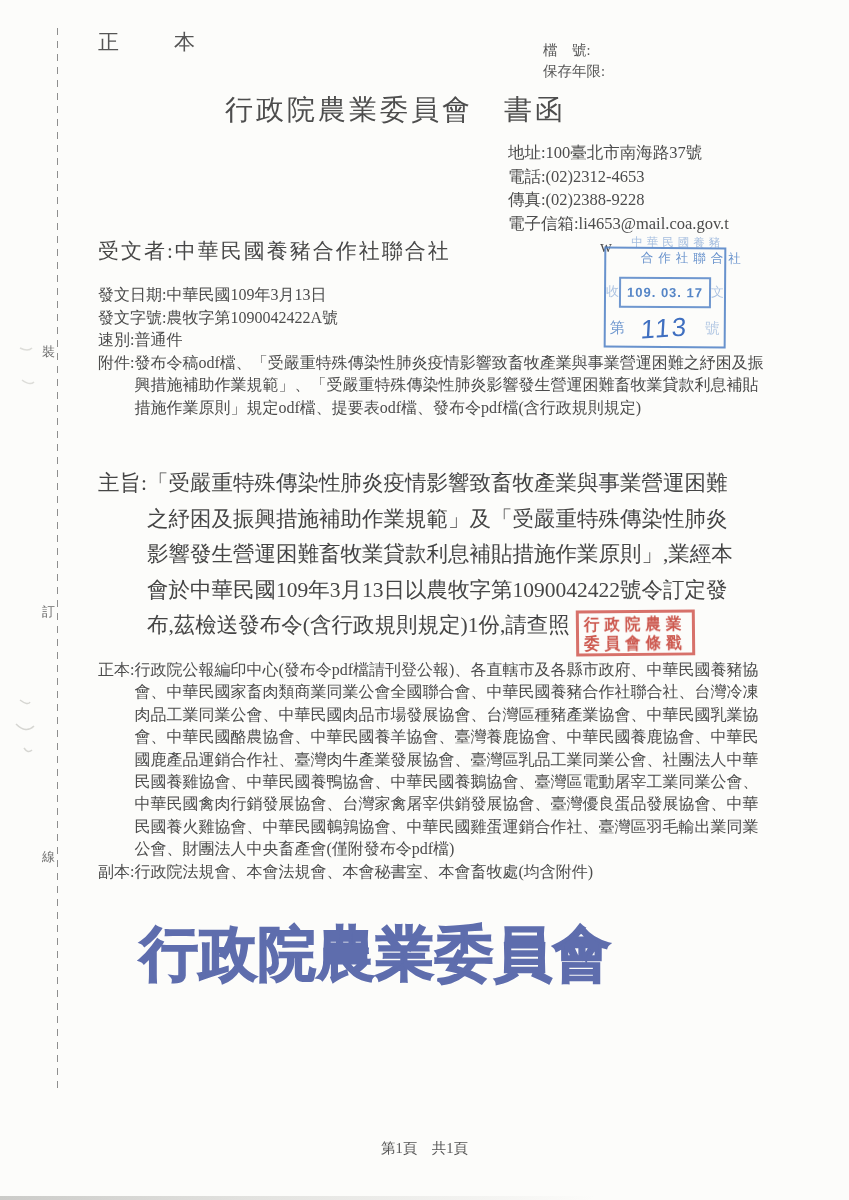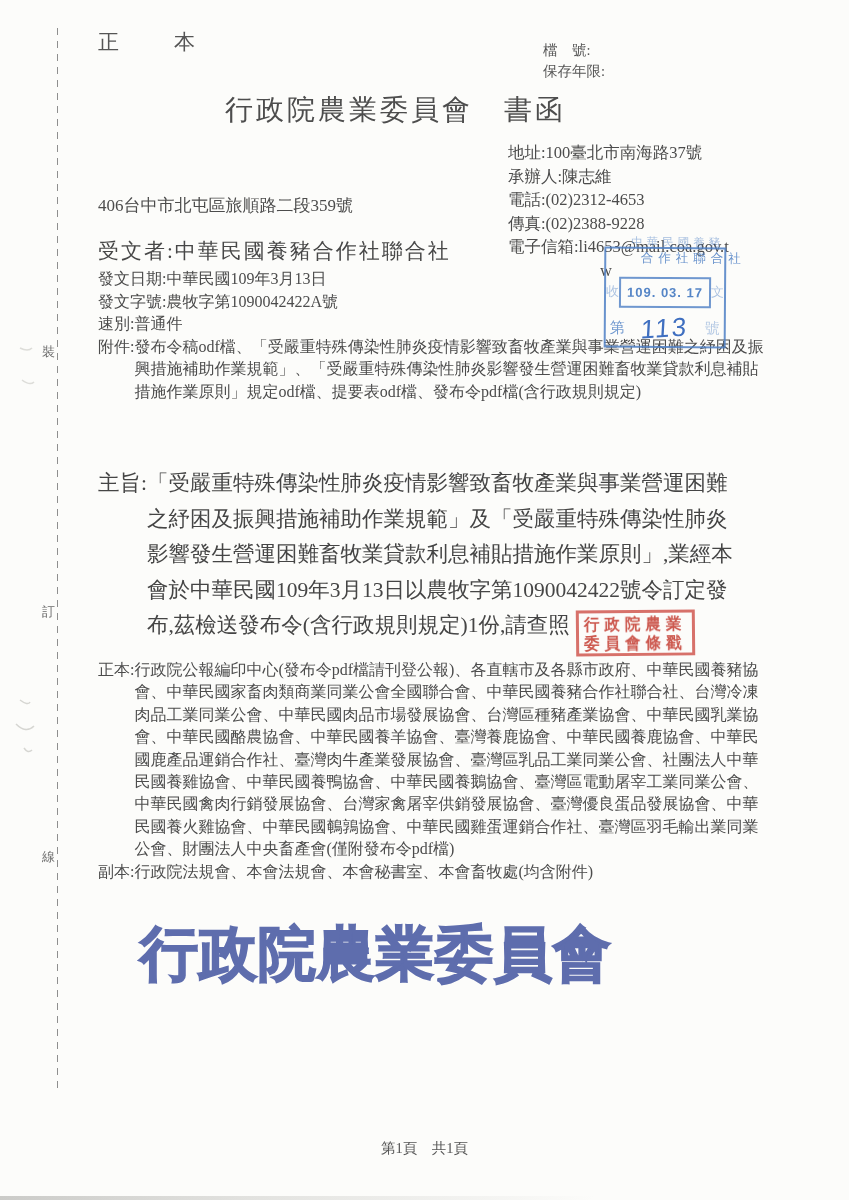--- a/index.html
+++ b/index.html
@@ -21,21 +21,21 @@
   .copy-type{left:98px;top:28px;font-size:21px;letter-spacing:17px;color:#555;}
   .file-labels{left:543px;top:40px;font-size:14.5px;line-height:21px;color:#555;}
   .doc-title{left:0;top:91px;width:791px;text-align:center;font-size:28px;letter-spacing:3px;color:#4d4d4d;}
   
   .sender{left:508px;top:141px;font-size:16.5px;line-height:23.5px;color:#4c4c4c;z-index:1;}
   .email-wrap{margin-left:92px;}
   
   .street{left:98px;top:194px;font-size:17px;color:#4c4c4c;}
   .recipient{left:98px;top:237px;font-size:21px;letter-spacing:2px;color:#474747;}
   
-  .meta{left:98px;top:268px;font-size:16px;line-height:22.5px;color:#4c4c4c;width:700px;}
+  .meta{left:98px;top:284px;font-size:16px;line-height:22.5px;color:#4c4c4c;width:700px;}
   .hang{display:flex;align-items:flex-start;}
   .hang .lbl{flex:0 0 auto;white-space:pre;}
   .attach-body{width:638px;}
   
   .subject{left:98px;top:466px;font-size:21.5px;line-height:35.5px;color:#454545;display:flex;}
   .subject .lbl{flex:0 0 auto;white-space:pre;}
   .subject-body{width:592px;}
   .red-seal{
     display:inline-block;vertical-align:-16px;margin-left:6px;
     border:3px solid rgba(201,62,55,.8);color:#c8493f;
@@ -92,28 +92,26 @@
 
   <div class="abs copy-type">正　本</div>
   <div class="abs file-labels">
     <div>檔　號:</div>
     <div>保存年限:</div>
   </div>
   <div class="abs doc-title">行政院農業委員會　書函</div>
 
   <div class="abs sender">
     <div>地址:100臺北市南海路37號</div>
-    <div>承辦人:陳志維</div>
     <div>電話:(02)2312-4653</div>
     <div>傳真:(02)2388-9228</div>
     <div>電子信箱:li4653@mail.coa.gov.t</div>
     <div class="email-wrap">w</div>
   </div>
 
-  <div class="abs street">406台中市北屯區旅順路二段359號</div>
   <div class="abs recipient">受文者:中華民國養豬合作社聯合社</div>
 
   <div class="abs meta">
     <div>發文日期:中華民國109年3月13日</div>
     <div>發文字號:農牧字第1090042422A號</div>
     <div>速別:普通件</div>
     <div class="hang">
       <span class="lbl">附件:</span>
       <span class="attach-body">發布令稿odf檔、「受嚴重特殊傳染性肺炎疫情影響致畜牧產業與事業營運困難之紓困及振興措施補助作業規範」、「受嚴重特殊傳染性肺炎影響發生營運困難畜牧業貸款利息補貼措施作業原則」規定odf檔、提要表odf檔、發布令pdf檔(含行政規則規定)</span>
     </div>

